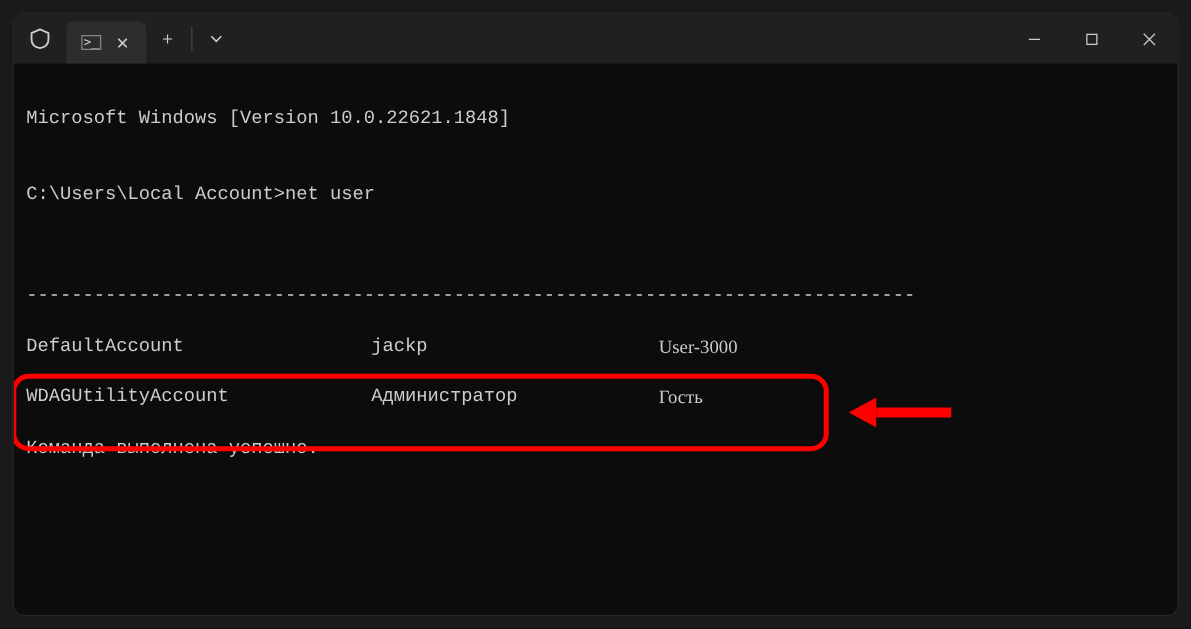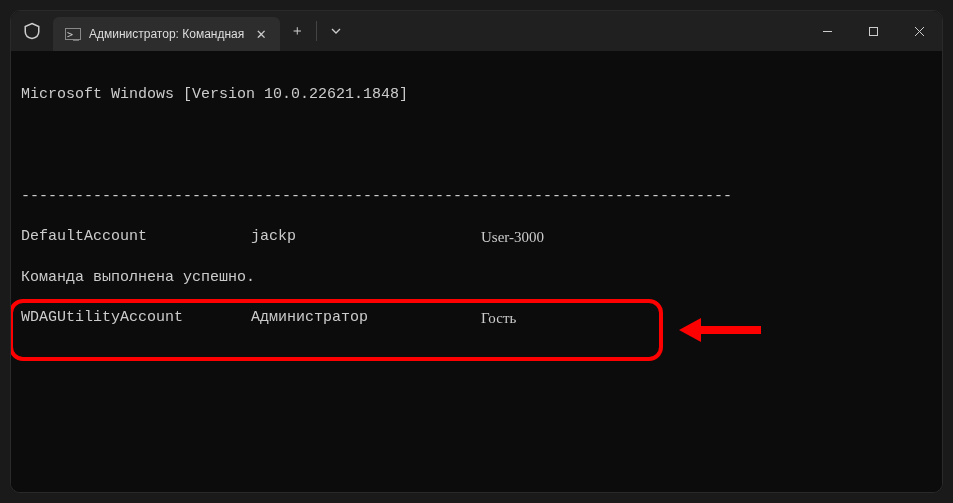--- a/index.html
+++ b/index.html
@@ -85,21 +85,21 @@
     padding: 14px 10px;
     font-size: 15px;
     line-height: 1.35;
     white-space: pre;
     overflow: hidden;
     position: relative;
   }
   .line { white-space: pre; }
   .cols { display:flex; }
   .col1 { width: 230px; }
-  .col2 { width: 230px; }
+  .col2 { width: 230px; margin-left: 46px; }
   .col3 { flex:1;font-family:Liberation Serif, serif; }
   .blur {
     filter: blur(5px);
     color:#999;
   }
   .highlight-box {
     position: absolute;
     border: 4px solid #ff0000;
     border-radius: 14px;
     pointer-events: none;
@@ -126,21 +126,20 @@
 
   <div class="titlebar">
     <div class="tab-strip">
       <div class="app-icon">
         <svg viewBox="0 0 24 24" fill="none" stroke="#ccc" stroke-width="2">
           <path d="M12 2 L21 6 L21 13 C21 18 17 21 12 22 C7 21 3 18 3 13 L3 6 Z"></path>
         </svg>
       </div>
       <div class="tab">
         <span class="cmd-glyph">&gt;_</span>
-        <span class="tab-title">Администратор: Командная</span>
         <span class="tab-close">✕</span>
       </div>
       <div class="new-tab">＋</div>
       <div class="divider"></div>
       <div class="menu-caret">
         <svg width="12" height="12" viewBox="0 0 12 12">
             <path d="M2 4 L6 8 L10 4" stroke="#ccc" stroke-width="1.3" fill="none"></path>
           </svg>
       </div>
     </div>
@@ -160,26 +159,27 @@
             <line x1="1" y1="1" x2="10" y2="10" stroke="#ccc" stroke-width="1"></line>
             <line x1="10" y1="1" x2="1" y2="10" stroke="#ccc" stroke-width="1"></line>
           </svg>
       </div>
     </div>
   </div>
 
   <div class="terminal">
 <div class="line">Microsoft Windows [Version 10.0.22621.1848]</div>
 <div class="line"></div>
+<div class="line"><span>C:\Users\Local Account&gt;</span><span>net user</span></div>
 <div class="line"></div>
 <div class="line"></div>
 <div class="line">-------------------------------------------------------------------------------</div>
 <div class="line cols"><span class="col1">DefaultAccount</span><span class="col2">jackp</span><span class="col3">User-3000</span></div>
+<div class="line cols"><span class="col1">WDAGUtilityAccount</span><span class="col2">Администратор</span><span class="col3">Гость</span></div>
 <div class="line">Команда выполнена успешно.</div>
-<div class="line cols"><span class="col1">WDAGUtilityAccount</span><span class="col2">Администратор</span><span class="col3">Гость</span></div>
 <div class="line"></div>
 <div class="line"></div>
 
 
 <div class="line"></div>
 <div class="line"></div>
 
 
     <div class="highlight-box" style="left:-2px; top:248px; width:654px; height:62px;"></div>
     <div class="arrow" style="left:668px; top:267px;">

